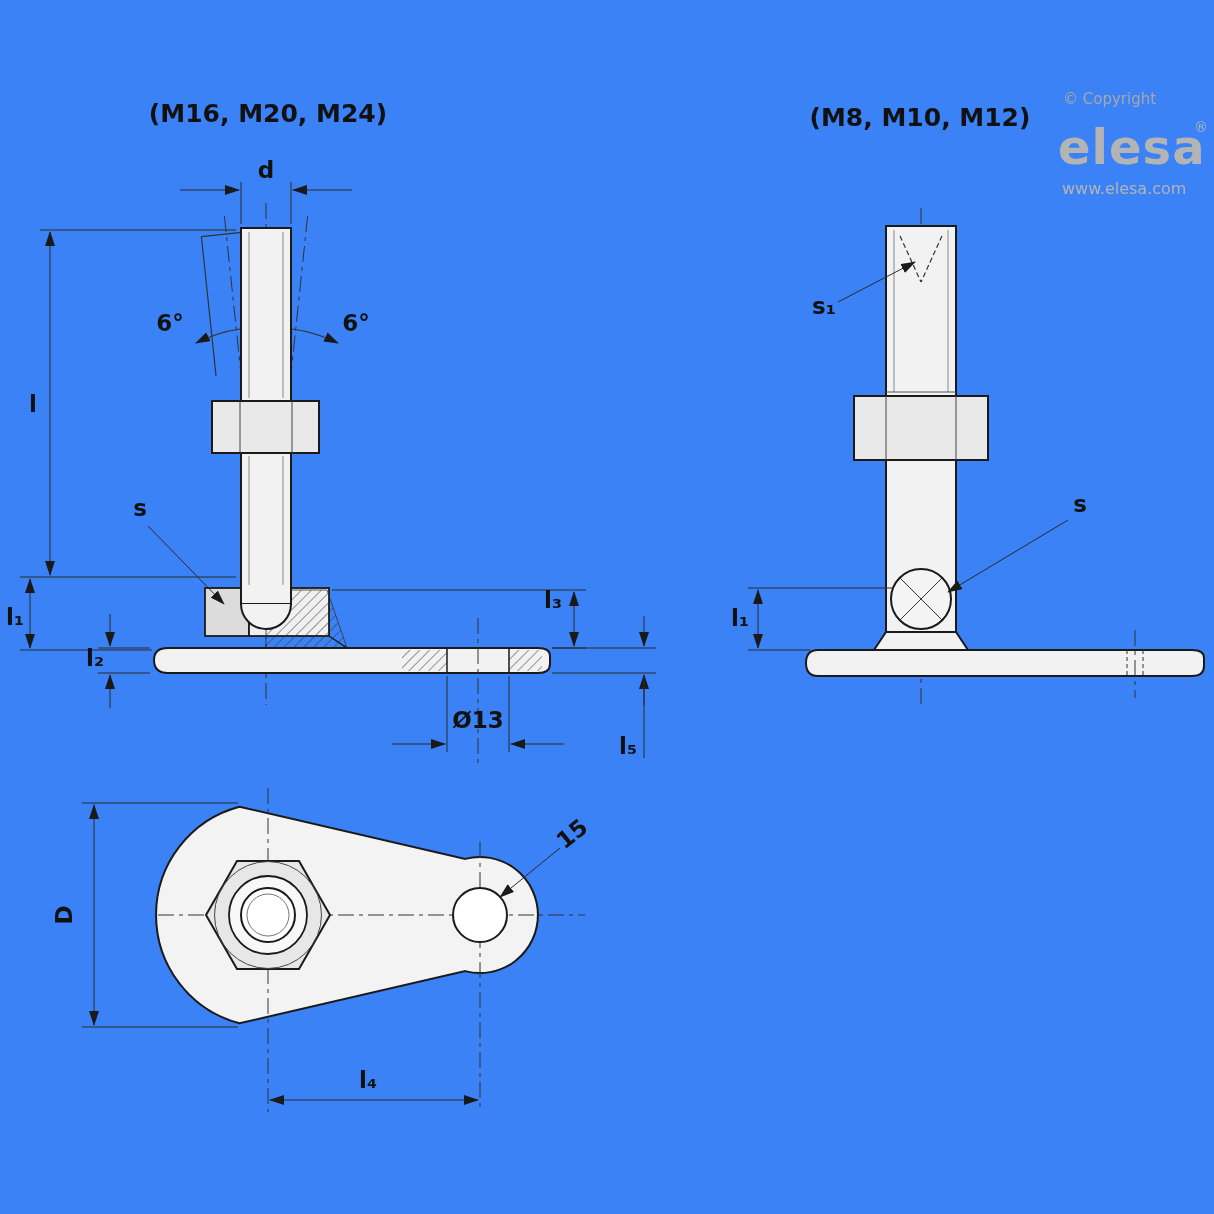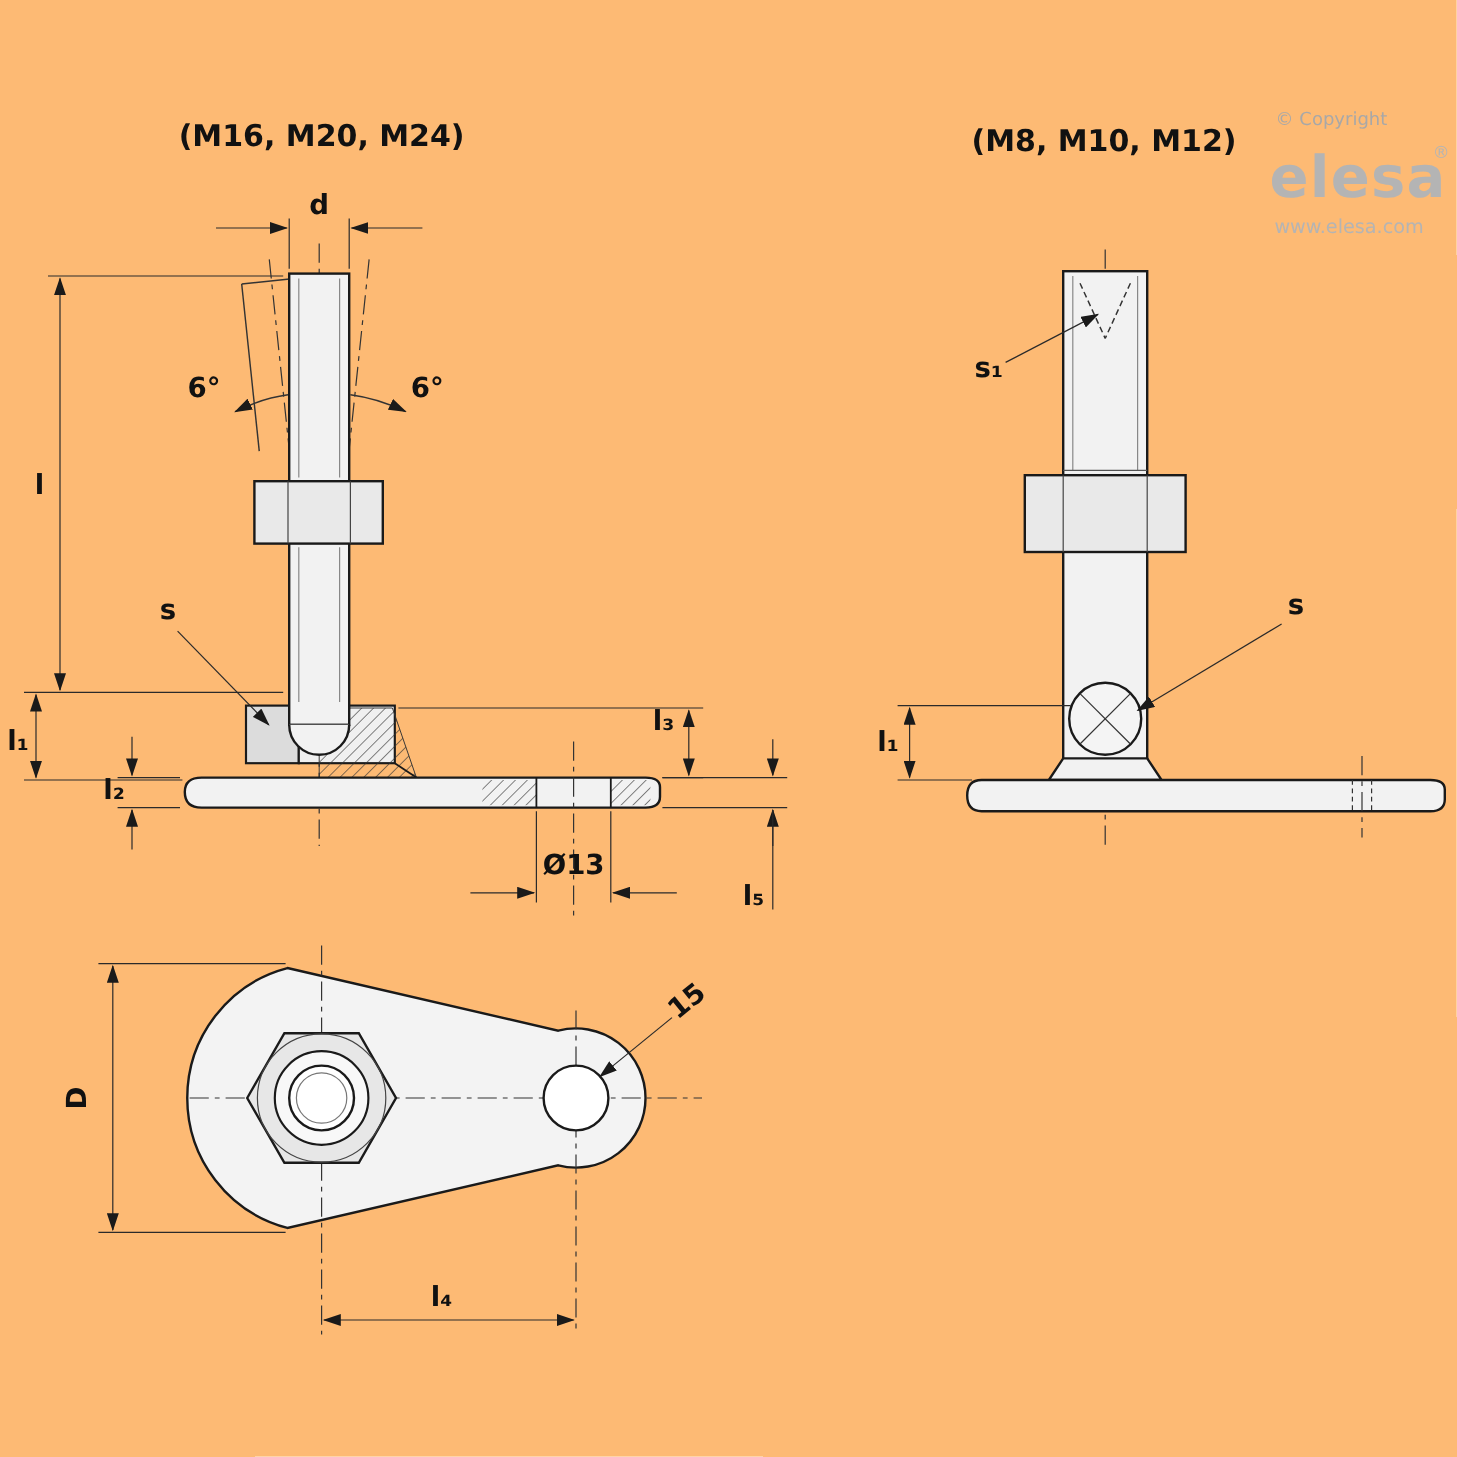--- a/index.html
+++ b/index.html
@@ -1,16 +1,16 @@
 <!DOCTYPE html>
 <html><head>
 <meta charset="utf-8">
 <style>
   html,body{margin:0;padding:0;background:#fff;}
-  .canvas{position:relative;width:1214px;height:1214px;background:#fdba74;overflow:hidden;
+  .canvas{position:relative;width:1214px;height:1214px;background:#3b82f6;overflow:hidden;
           font-family:"DejaVu Sans","Liberation Sans",sans-serif;}
   svg{display:block;}
   text{font-family:"DejaVu Sans","Liberation Sans",sans-serif;}
   .title{font-size:25px;font-weight:bold;fill:#111;}
   .dim{font-size:23px;font-weight:600;fill:#111;}
   .brand{font-size:48px;font-weight:bold;fill:#b4b4b4;letter-spacing:1px;}
   .brandsmall{font-size:15px;fill:#a8a8a8;}
   .brandreg{font-size:14px;fill:#b4b4b4;}
   .web{font-size:16px;fill:#b4b4b4;}
 </style>

